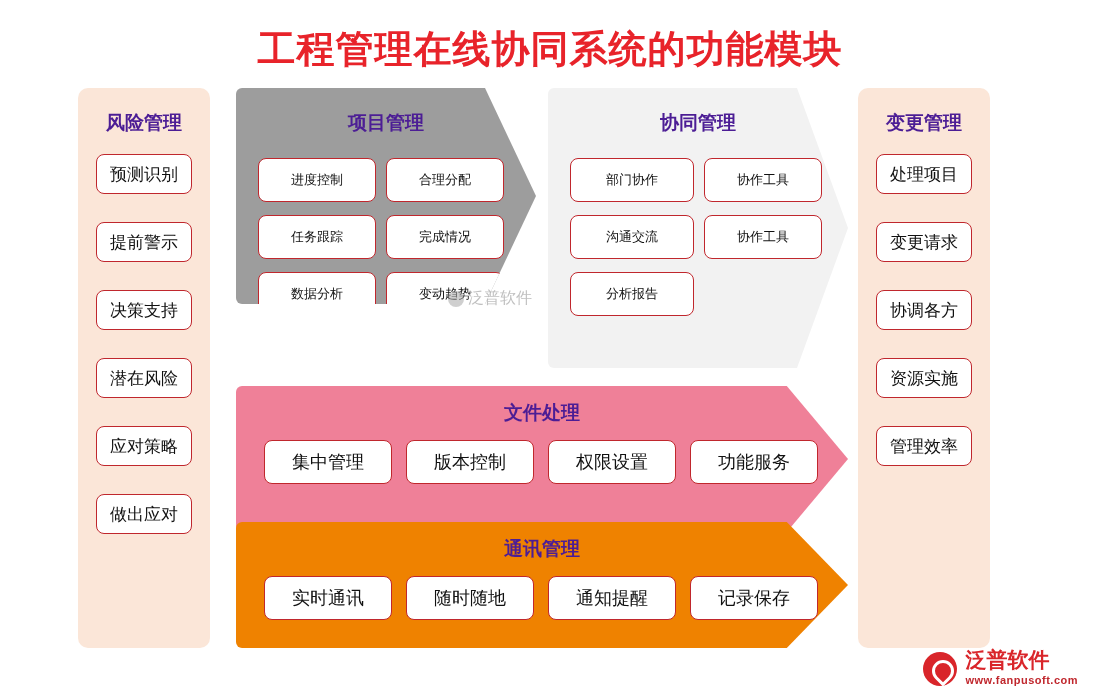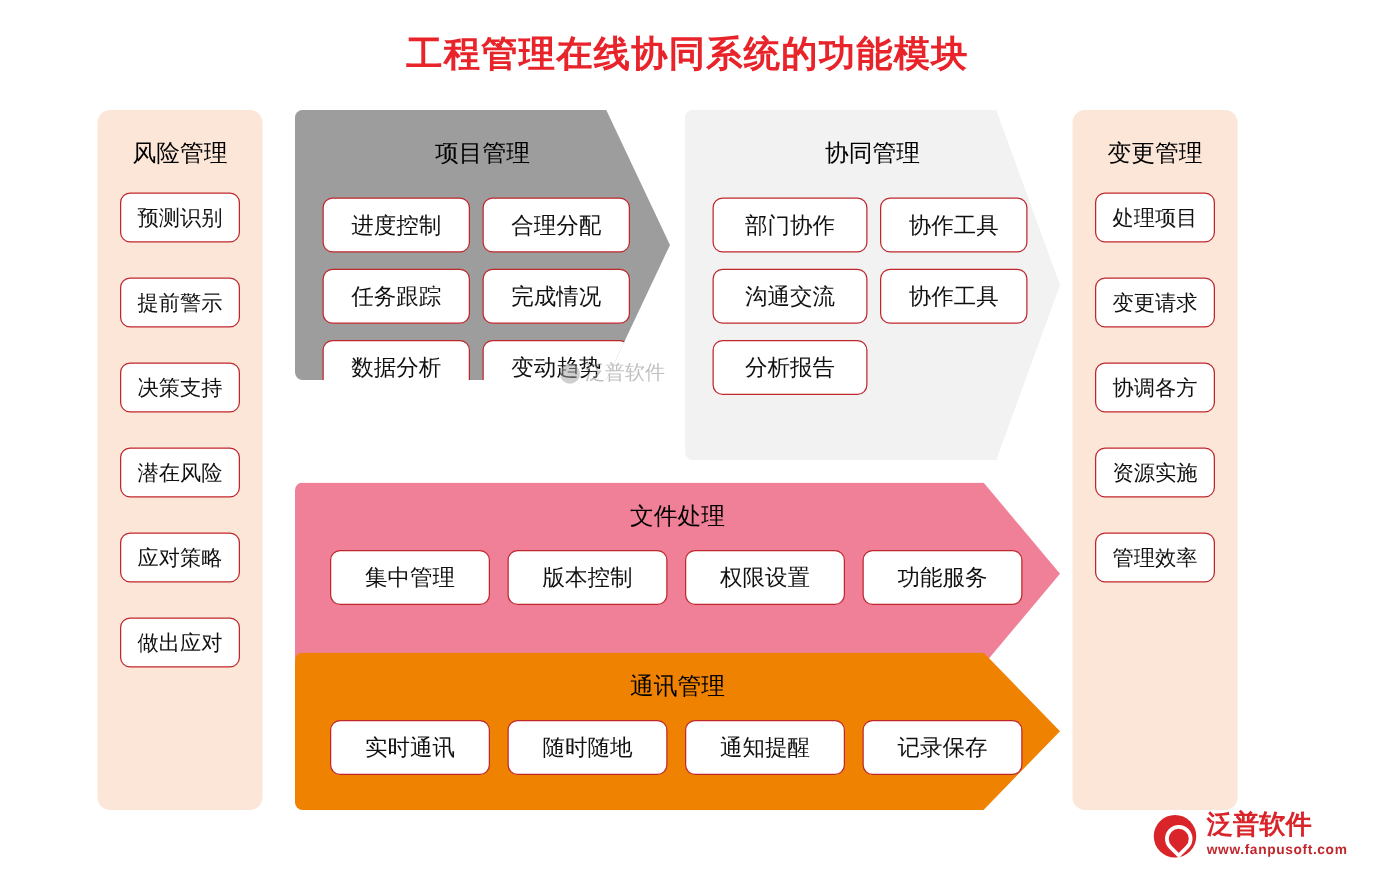--- a/index.html
+++ b/index.html
@@ -18,31 +18,31 @@
     position: relative;
     width: 1100px;
     height: 700px;
   }
   .title {
     position: absolute;
     top: 24px;
     left: 0;
     width: 1100px;
     text-align: center;
-    font-size: 29px;
+    font-size: 38px;
     font-weight: bold;
     color: #e8232a;
     letter-spacing: 1px;
   }
 
   
   .panel-heading {
     font-size: 19px;
-    font-weight: normal;
-    color: #000000;
+    font-weight: bold;
+    color: #4c1d95;
     text-align: center;
   }
 
   
   .vcol {
     position: absolute;
     width: 132px;
     background: #fbe6d8;
     border-radius: 10px;
     box-sizing: border-box;
@@ -96,21 +96,21 @@
     border-radius: 6px 0 0 6px;
     clip-path: polygon(0 0, 83% 0, 100% 50%, 83% 100%, 0 100%);
     padding-top: 22px;
   }
   .grid2 {
     display: grid;
     grid-template-columns: 118px 118px;
     gap: 13px 10px;
     margin: 22px 0 0 22px;
   }
-  .grid2 .chip { width: 118px; height: 44px; font-size: 18px; text-align: right; }
+  .grid2 .chip { width: 118px; height: 44px; font-size: 13px; text-align: right; }
 
   .arrow-white .grid2 { grid-template-columns: 124px 118px; margin-left: 22px; }
   .arrow-white .grid2 .chip:nth-child(odd) { width: 124px; }
 
   
   .arrow-pink {
     left: 236px;
     top: 386px;
     width: 612px;
     height: 146px;

